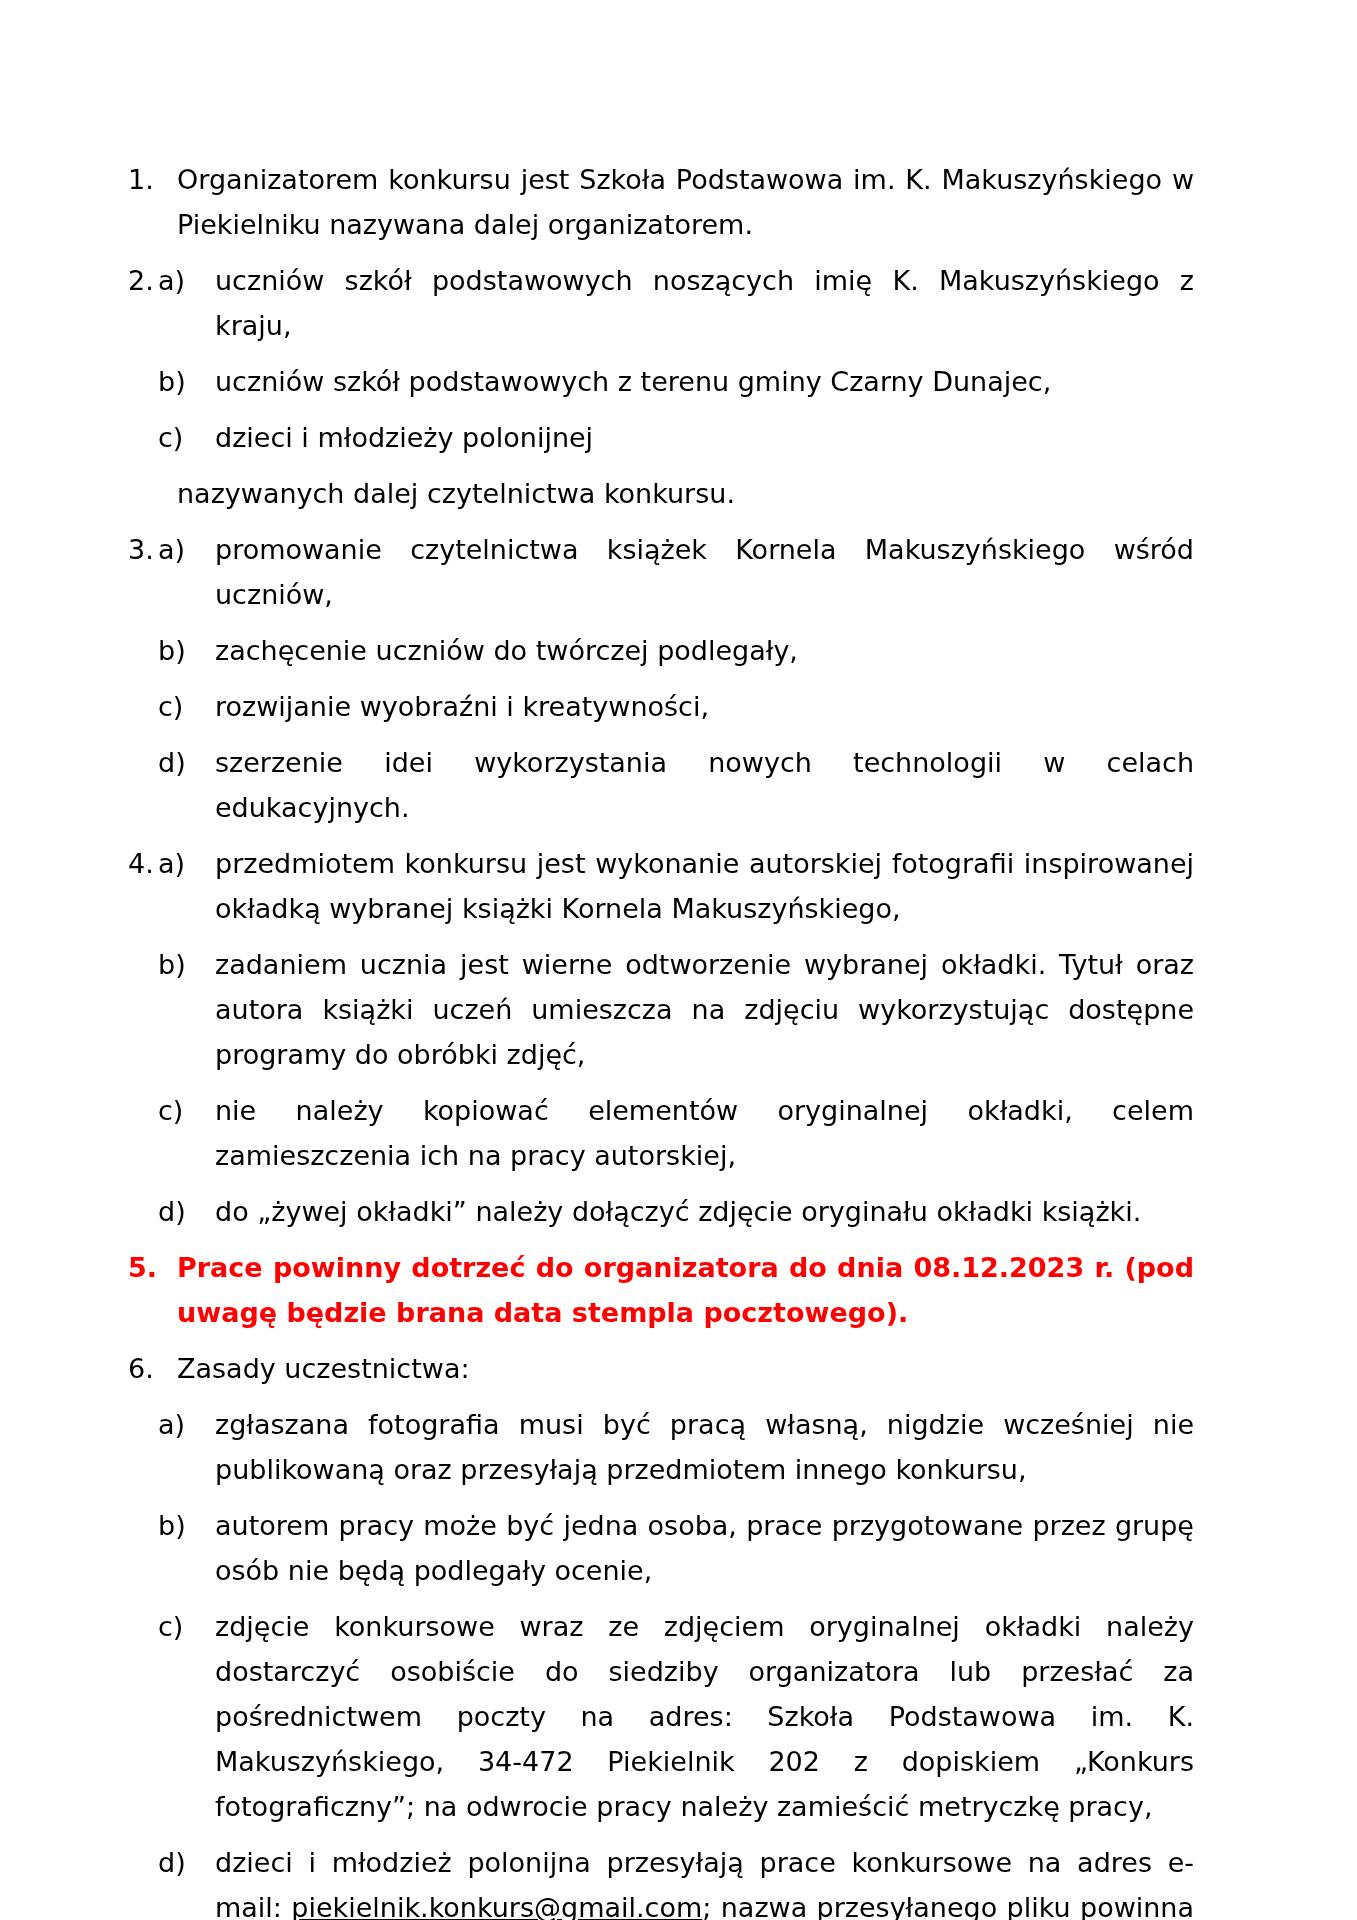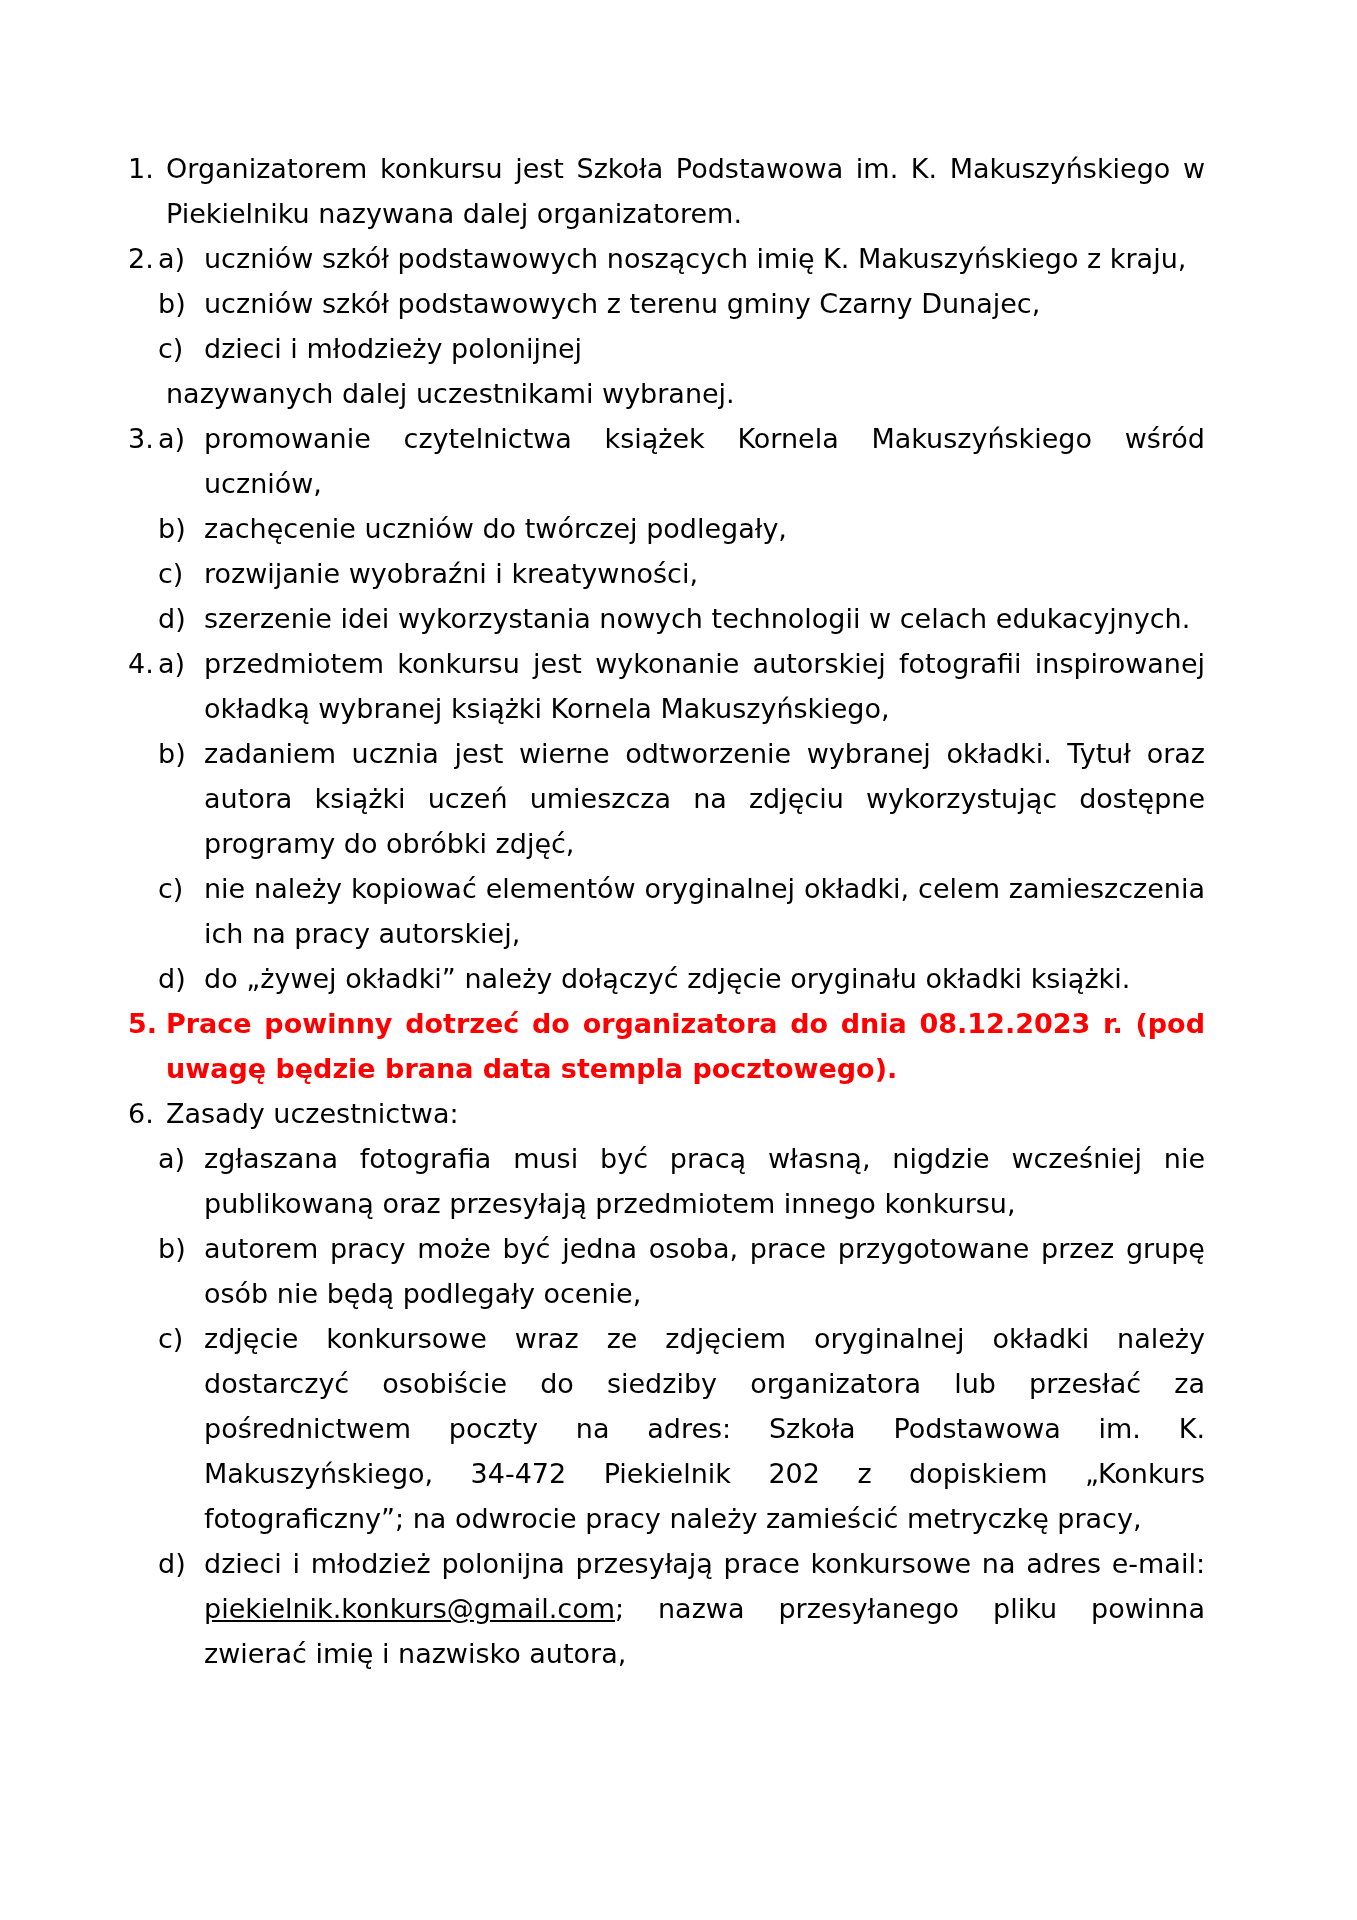--- a/index.html
+++ b/index.html
@@ -28,21 +28,21 @@
     position: relative;
     padding-left: 38px;
   }
   .item > .marker {
     position: absolute;
     left: 0;
     top: 0;
     white-space: nowrap;
   }
   .item p {
-    margin: 0;
+    margin: 11px;
     text-align: justify;
   }
   .sub {
     margin-left: -8px;
   }
   .sub-item {
     position: relative;
     padding-left: 46px;
   }
   .sub-item > .marker {
@@ -82,21 +82,21 @@
           </div>
           <div class="sub-item">
             <span class="marker">b)</span>
             <p><span>uczniów szkół podstawowych z terenu gminy Czarny Dunajec,</span></p>
           </div>
           <div class="sub-item">
             <span class="marker">c)</span>
             <p><span>dzieci i młodzieży polonijnej</span></p>
           </div>
         </div>
-        <p class="tail">nazywanych dalej uczestnikami wybranej.</p>
+        <p class="tail">nazywanych dalej czytelnictwa konkursu.</p>
       </div>
       <div class="item">
         <span class="marker">3.</span>
         <div class="sub">
           <div class="sub-item">
             <span class="marker">a)</span>
             <p><span>promowanie czytelnictwa książek Kornela Makuszyńskiego wśród uczniów,</span></p>
           </div>
           <div class="sub-item">
             <span class="marker">b)</span>

